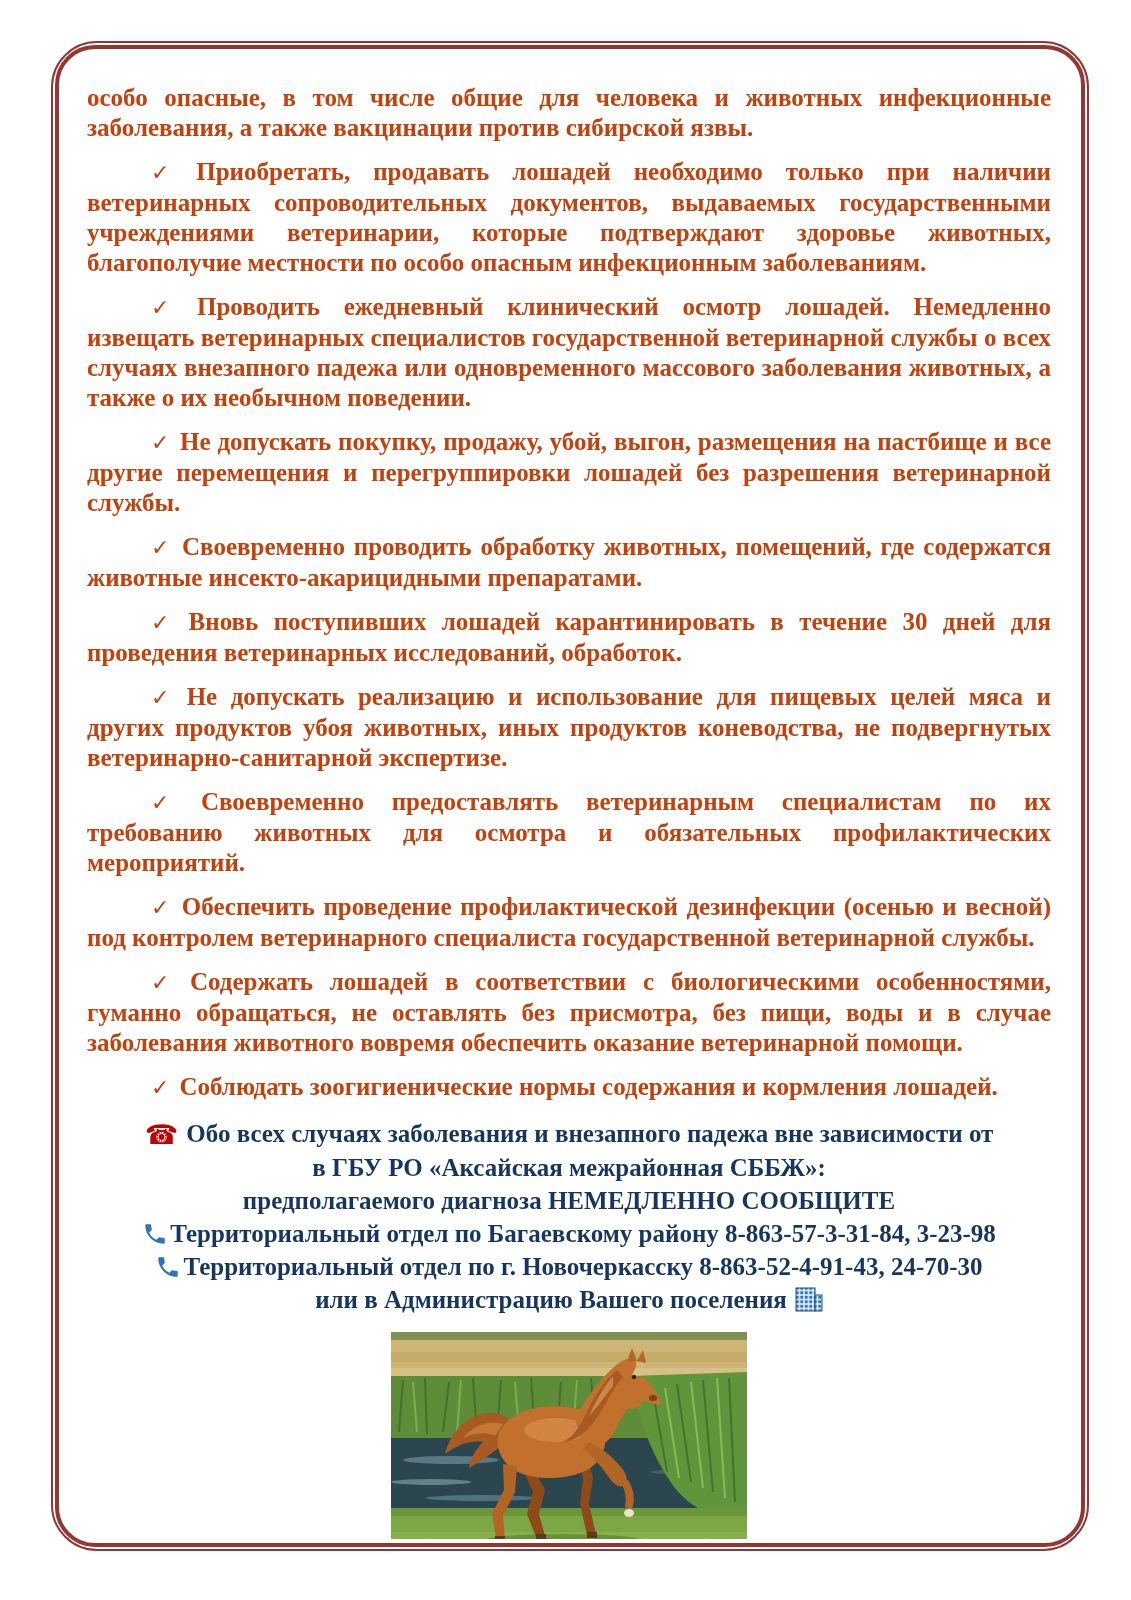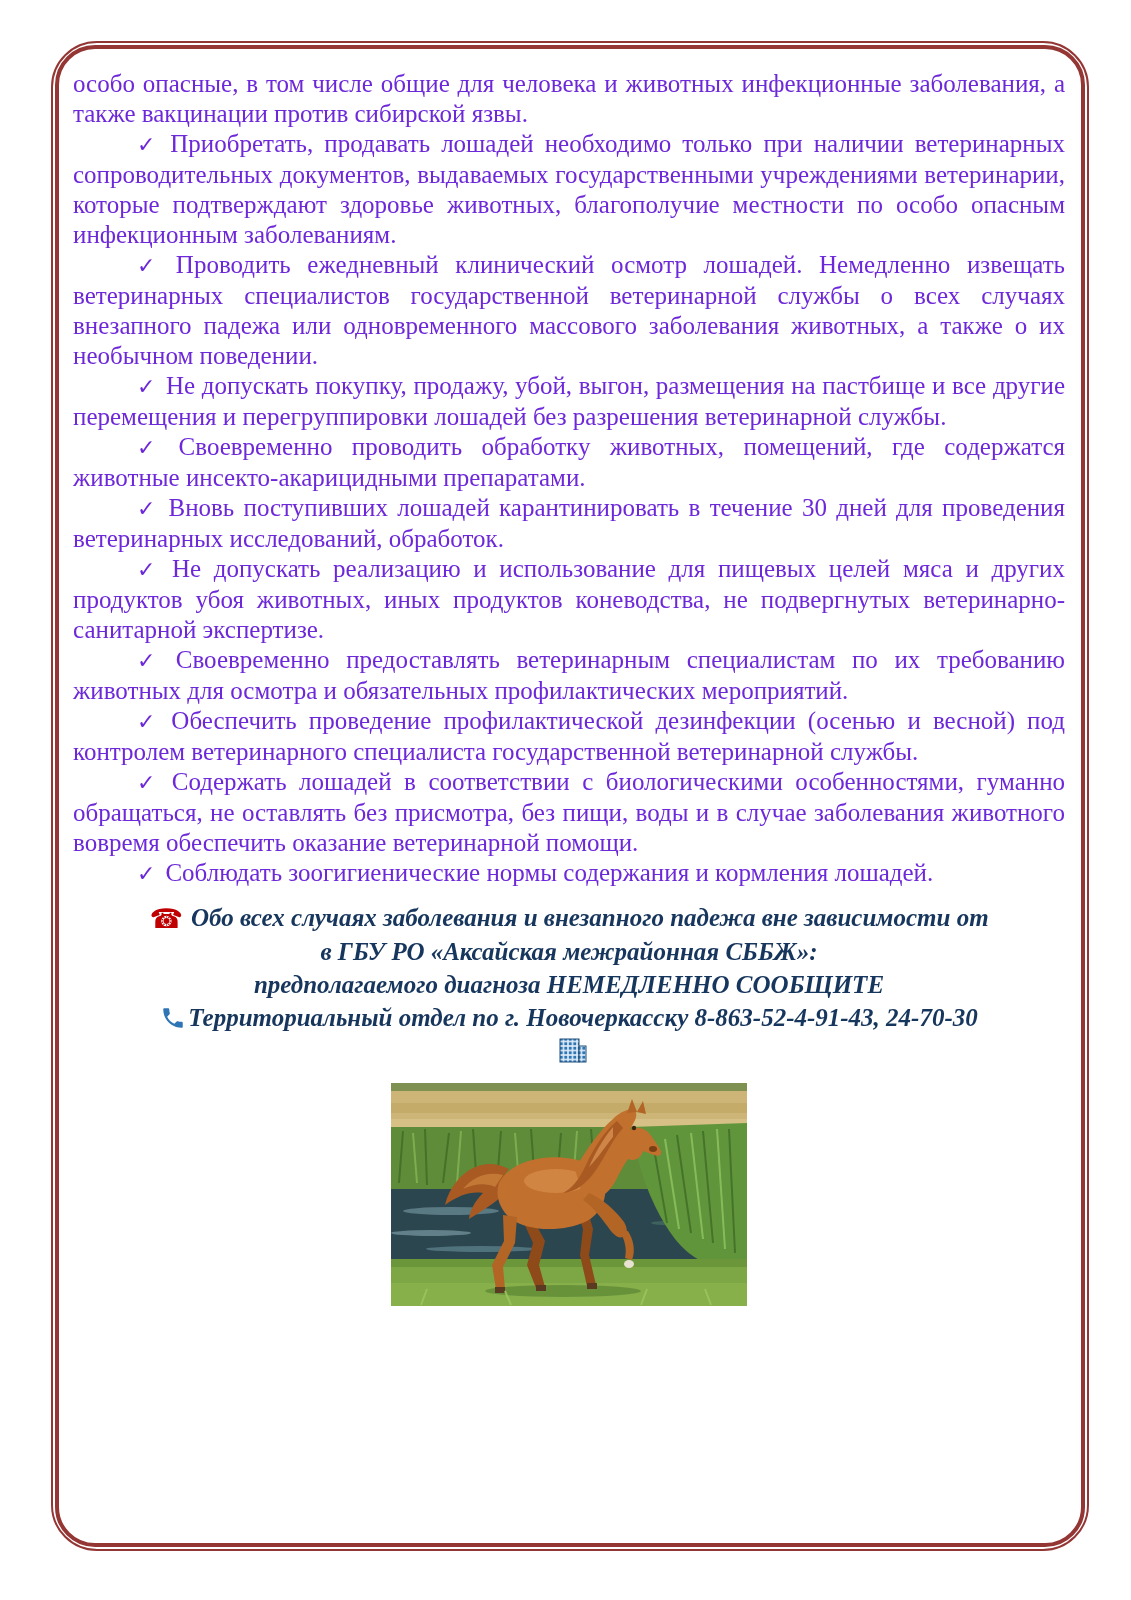--- a/index.html
+++ b/index.html
@@ -23,42 +23,43 @@
     border-radius:40px;
     box-sizing:border-box;
   }
   .content {
     position:absolute; inset:4px;
     padding:16px 12px 0 10px;
     box-sizing:border-box;
     overflow:hidden;
   }
   .para {
-    margin:0;
+    margin:14px;
     text-align:justify;
     text-indent:64px;
     font-size:25px;
     line-height:30px;
-    color:#6d28d9;
+    color:#c2410c;
+    font-weight:bold;
   }
   .para.first { text-indent:0; }
   .check {
     font-family:"DejaVu Sans", sans-serif;
     font-size:22px;
     margin-right:10px;
   }
   .contact {
     margin-top:12px;
     text-align:center;
     font-weight:bold;
     font-size:25px;
     line-height:33px;
     color:#17365D;
   }
-  .c-line { white-space:nowrap;font-style:italic; }
+  .c-line { white-space:nowrap; }
   .red-phone {
     font-family:"DejaVu Sans", sans-serif;
     color:#C00000;
     font-size:27px;
     margin-right:8px;
     vertical-align:-2px;
     font-weight:normal;
   }
   .recv { width:26px; height:26px; vertical-align:-5px; margin-right:2px; }
   .bldg { width:28px; height:26px; vertical-align:-4px; margin-left:8px; }
@@ -88,23 +89,26 @@
       <p class="para"><span class="check">✓</span><span>Содержать лошадей в соответствии с биологическими особенностями, гуманно обращаться, не оставлять без присмотра, без пищи, воды и в случае заболевания животного вовремя обеспечить оказание ветеринарной помощи.</span></p>
       <p class="para"><span class="check">✓</span><span>Соблюдать зоогигиенические нормы содержания и кормления лошадей.</span></p>
 
       <div class="contact">
         <div class="c-line"><span class="red-phone">☎</span><span>Обо всех случаях заболевания и внезапного падежа вне зависимости от</span></div>
         <div class="c-line">в ГБУ РО «Аксайская межрайонная СББЖ»:</div>
         <div class="c-line">предполагаемого диагноза НЕМЕДЛЕННО СООБЩИТЕ</div>
 
         <div class="c-line"><svg class="recv" viewBox="0 0 24 24">
               <path fill="#2E75B6" d="M6.62 10.79c1.44 2.83 3.76 5.14 6.59 6.59l2.2-2.2c.27-.27.67-.36 1.02-.24 1.12.37 2.33.57 3.57.57.55 0 1 .45 1 1V20c0 .55-.45 1-1 1-9.39 0-17-7.61-17-17 0-.55.45-1 1-1h3.5c.55 0 1 .45 1 1 0 1.25.2 2.45.57 3.57.11.35.03.74-.25 1.02l-2.2 2.2z"></path>
+            </svg><span>Территориальный отдел по Багаевскому району 8-863-57-3-31-84, 3-23-98</span></div>
+        <div class="c-line"><svg class="recv" viewBox="0 0 24 24">
+              <path fill="#2E75B6" d="M6.62 10.79c1.44 2.83 3.76 5.14 6.59 6.59l2.2-2.2c.27-.27.67-.36 1.02-.24 1.12.37 2.33.57 3.57.57.55 0 1 .45 1 1V20c0 .55-.45 1-1 1-9.39 0-17-7.61-17-17 0-.55.45-1 1-1h3.5c.55 0 1 .45 1 1 0 1.25.2 2.45.57 3.57.11.35.03.74-.25 1.02l-2.2 2.2z"></path>
             </svg><span>Территориальный отдел по г. Новочеркасску 8-863-52-4-91-43, 24-70-30</span></div>
 
-        <div class="c-line"><svg class="bldg" viewBox="0 0 28 26">
+        <div class="c-line"><span>или в Администрацию Вашего поселения</span><svg class="bldg" viewBox="0 0 28 26">
           <defs>
             <pattern id="win" width="4.5" height="4.5" patternUnits="userSpaceOnUse">
               <rect width="4.5" height="4.5" fill="#DEEBF7"></rect>
               <rect x="0.8" y="0.8" width="2.9" height="2.9" fill="#2E75B6"></rect>
             </pattern>
           </defs>
           <rect x="1" y="2" width="19" height="23" fill="url(#win)" stroke="#1F4E79" stroke-width="1"></rect>
           <rect x="20" y="9" width="7" height="16" fill="url(#win)" stroke="#1F4E79" stroke-width="1"></rect>
         </svg></div>
       </div>

